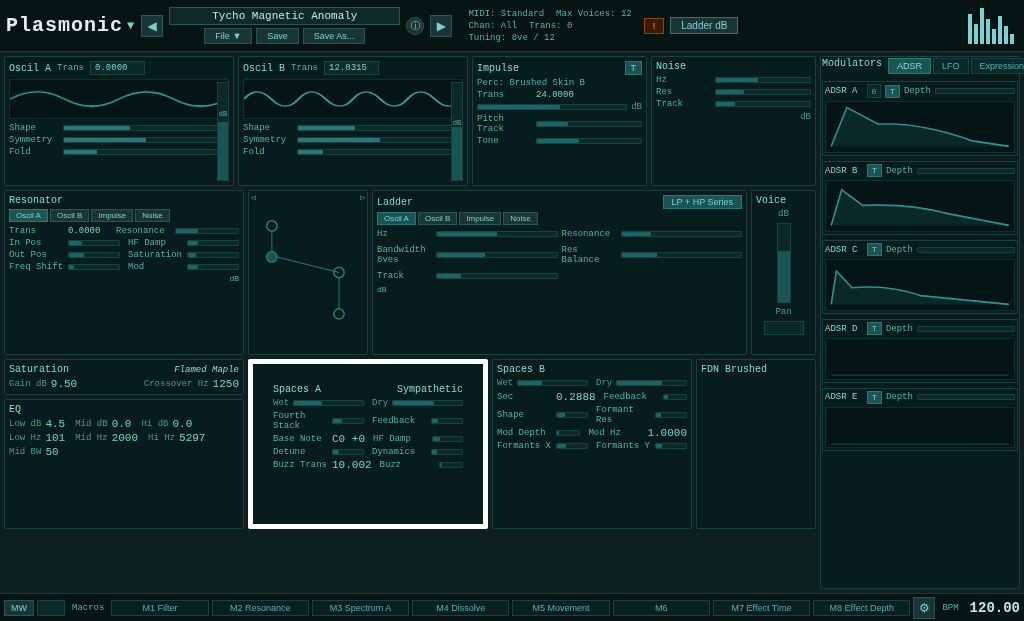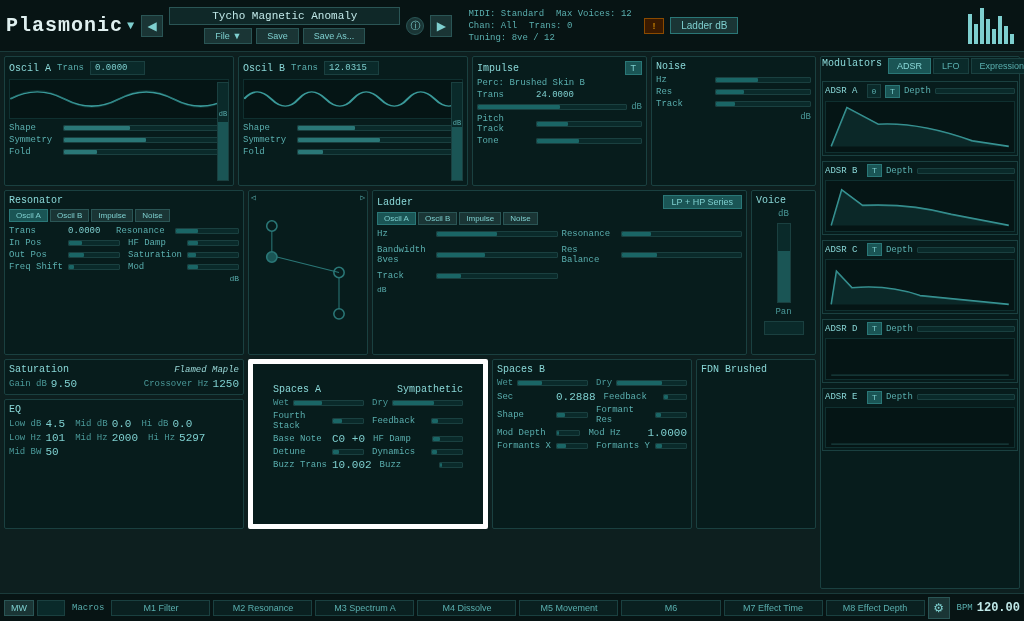--- a/index.html
+++ b/index.html
@@ -487,21 +487,21 @@
       cursor: pointer;
       font-size: 12px;
     }
     .bpm-area {
       display: flex;
       align-items: center;
       gap: 4px;
       margin-left: 4px;
     }
     .bpm-label { color: #5aafaf; font-size: 9px; }
-    .bpm-value { color: #c0e8e8; font-size: 12px; font-weight: bold; }
+    .bpm-value { color: #c0e8e8; font-size: 14px; font-weight: bold; margin-left: 7px; }
     
     .flex-row { display: flex; align-items: center; gap: 4px; }
     .slider-h {
       height: 6px;
       background: #0a2a2a;
       border: 1px solid #1a4040;
       border-radius: 1px;
       flex: 1;
     }
     .slider-h-fill {

